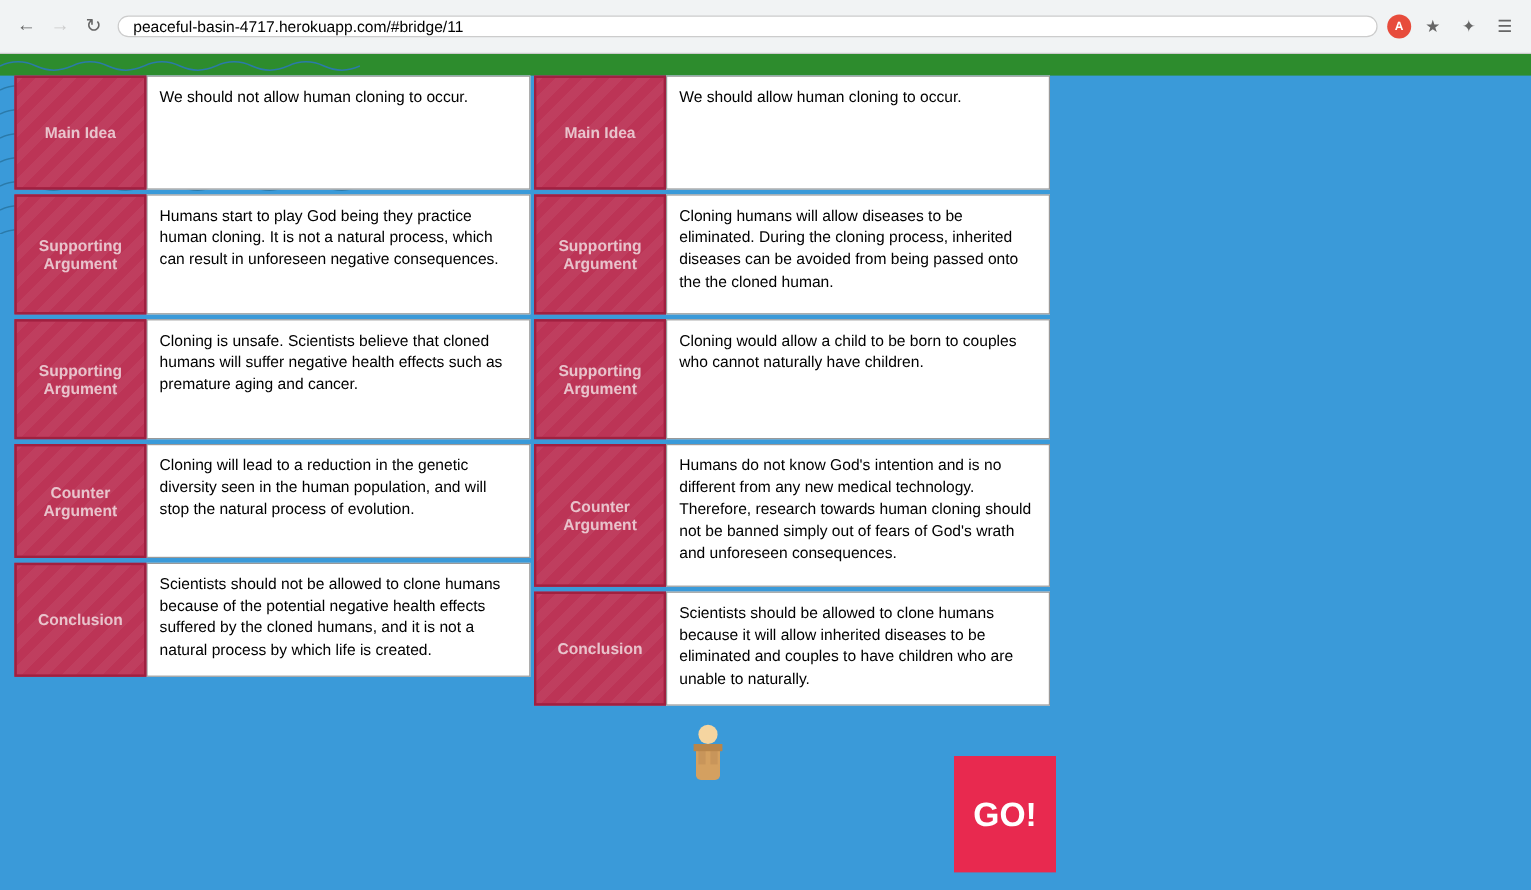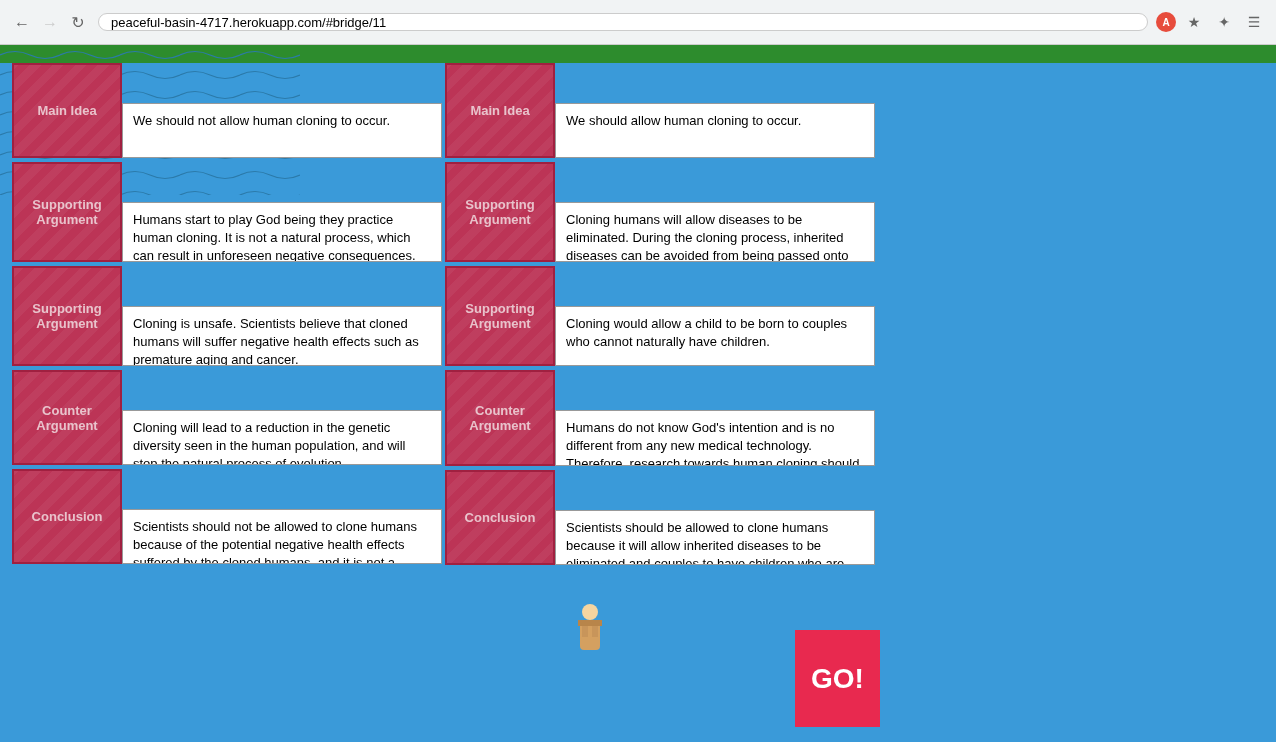--- a/index.html
+++ b/index.html
@@ -118,21 +118,20 @@
     }
 
     .content-box {
       flex: 1;
       background: white;
       border: 1px solid #999;
       padding: 8px 10px;
       font-size: 13px;
       line-height: 1.4;
       overflow: hidden;
-      margin-top: 40px;
     }
 
     
     .go-button {
       position: absolute;
       bottom: 15px;
       left: 795px;
       width: 85px;
       height: 97px;
       background: #e8294f;
@@ -271,21 +270,21 @@
 
     <div class="argument-row supporting">
       <div class="label-box">
         <span>Supporting Argument</span>
       </div>
       <div class="content-box">
         <span>Cloning would allow a child to be born to couples who cannot naturally have children.</span>
       </div>
     </div>
 
-    <div class="argument-row counter" style="height: 96px;">
+    <div class="argument-row counter" style="height: 119px;">
       <div class="label-box">
         <span>Counter Argument</span>
       </div>
       <div class="content-box">
         <span>Humans do not know God's intention and is no different from any new medical technology. Therefore, research towards human cloning should not be banned simply out of fears of God's wrath and unforeseen consequences.</span>
       </div>
     </div>
 
     <div class="argument-row conclusion">
       <div class="label-box">

